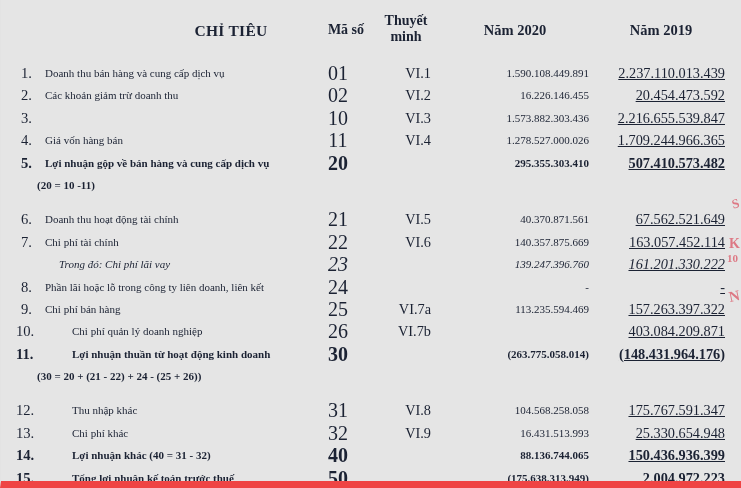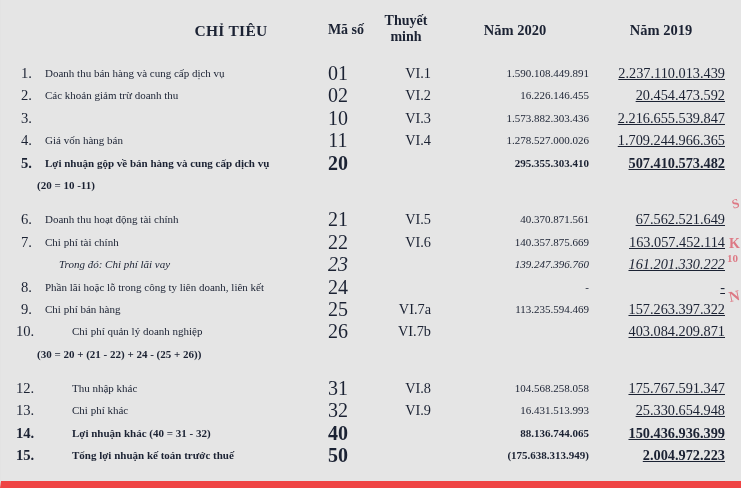--- a/index.html
+++ b/index.html
@@ -300,20 +300,28 @@
         <div class="c-v1">113.235.594.469</div>
         <div class="c-v2">157.263.397.322</div>
       </div>
       <div class="row wide2">
         <div class="c-num">10.</div>
         <div class="c-label">Chi phí quản lý doanh nghiệp</div>
         <div class="c-code">26</div>
         <div class="c-note">VI.7b</div>
         <div class="c-v2">403.084.209.871</div>
       </div>
+      <div class="row bold wide2">
+        <div class="c-num">11.</div>
+        <div class="c-label">Lợi nhuận thuần từ hoạt động kinh doanh</div>
+        <div class="c-code">30</div>
+        <div class="c-note"></div>
+        <div class="c-v1">(263.775.058.014)</div>
+        <div class="c-v2">(148.431.964.176)</div>
+      </div>
       <div class="row bold sub">
         <div class="c-num"></div>
         <div class="c-label">(30 = 20 + (21 - 22) + 24 - (25 + 26))</div>
         <div class="c-code"></div>
         <div class="c-note"></div>
         <div class="c-v1"></div>
         <div class="c-v2"></div>
       </div>
       <div class="row gap"></div>
       <div class="row wide2">

